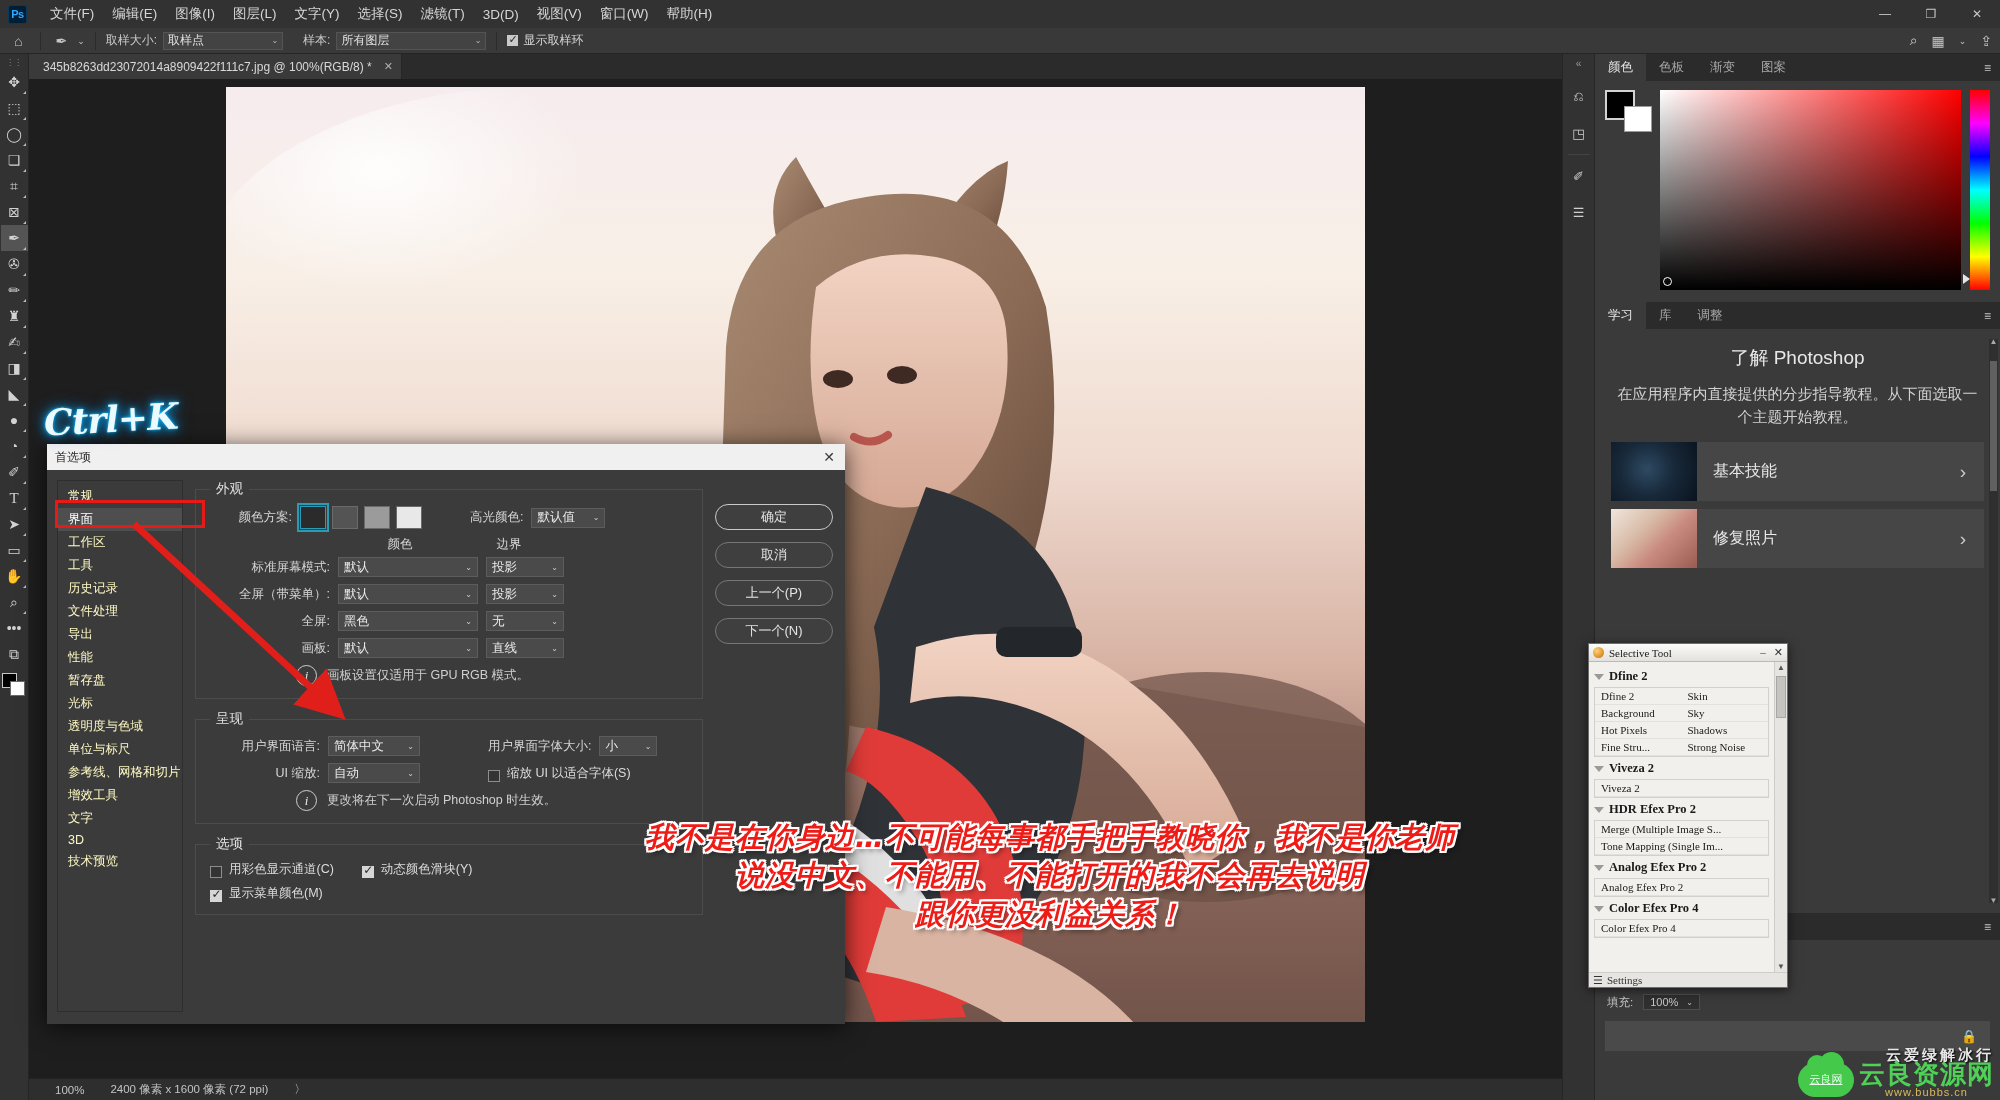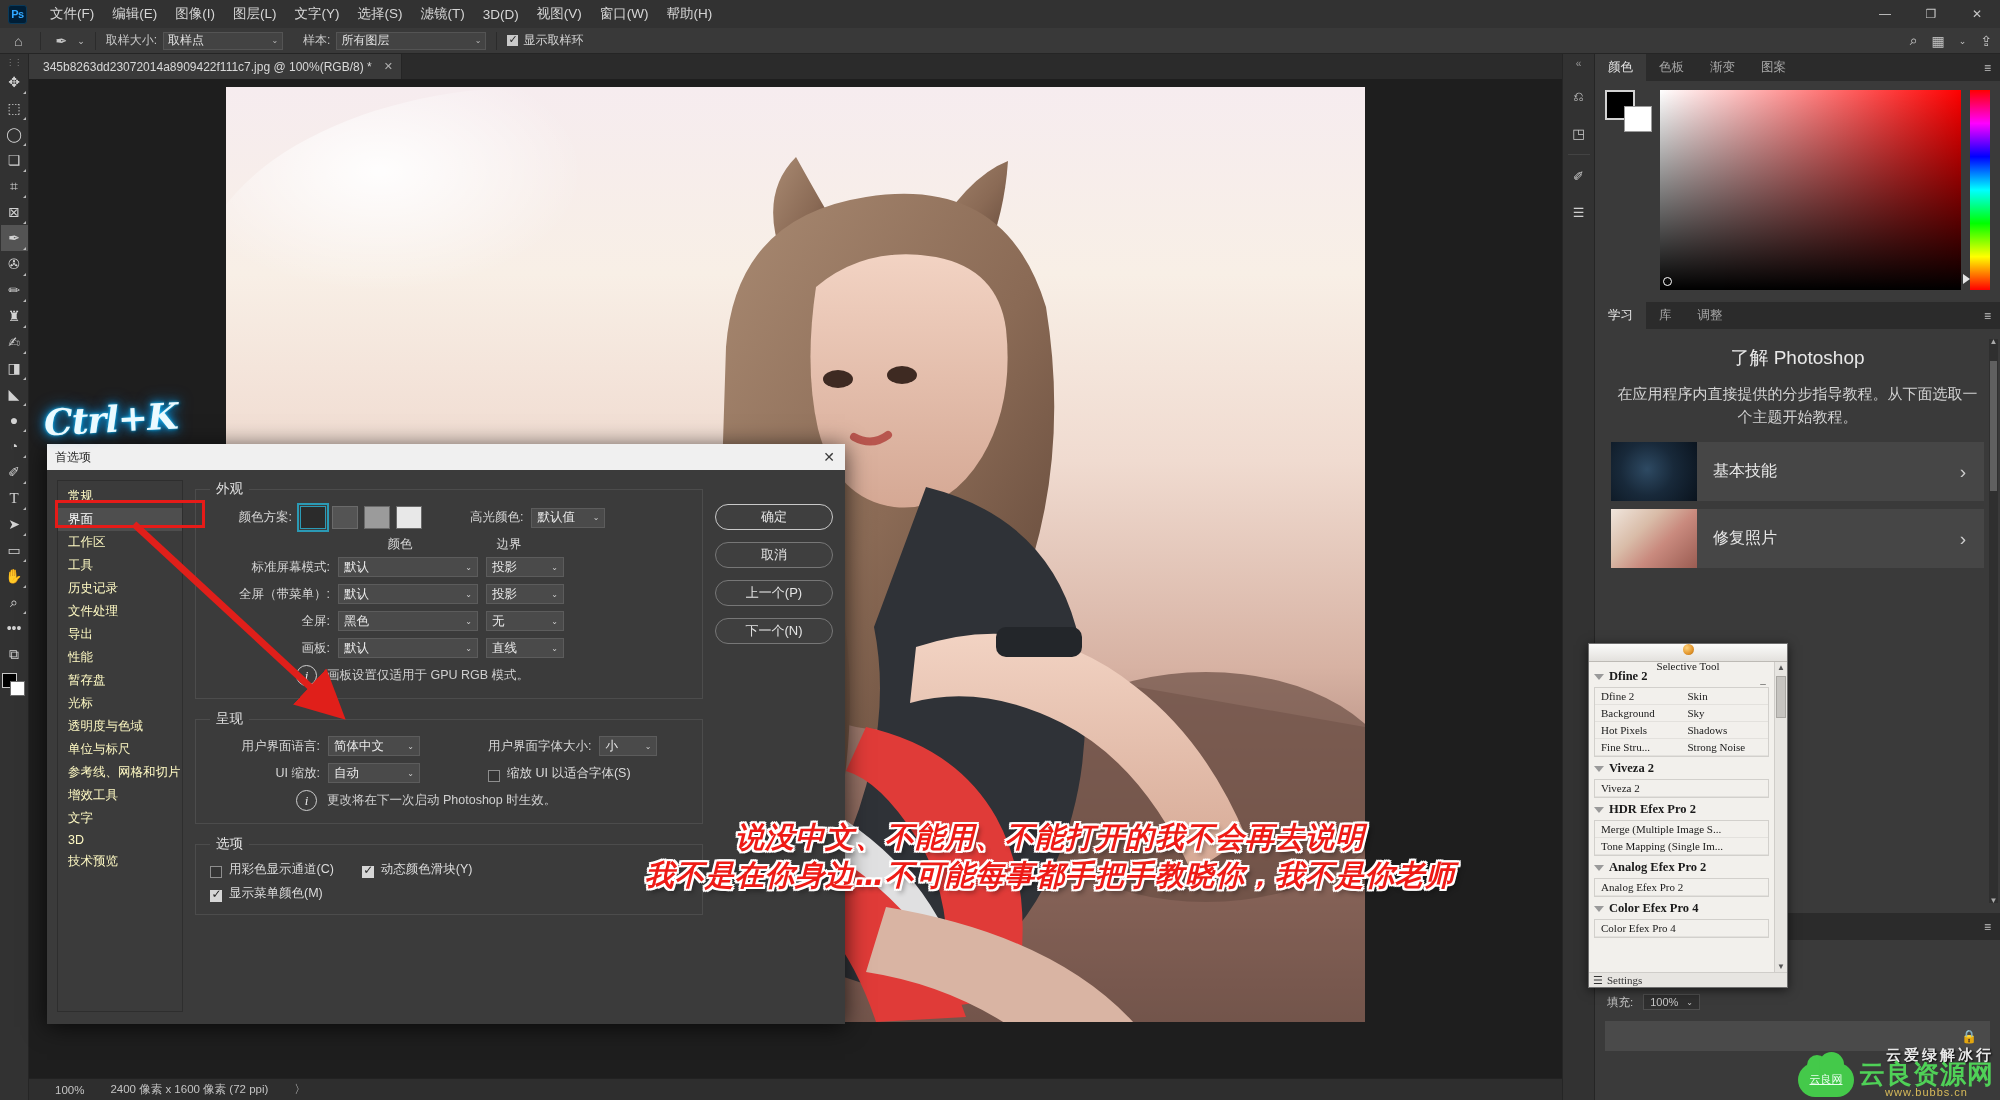--- a/index.html
+++ b/index.html
@@ -167,21 +167,21 @@
       font-family:"DejaVu Sans","Liberation Sans",sans-serif; font-weight:bold; font-style:italic;
       font-size:29px; line-height:1.32; color:#ee1b16; letter-spacing:1px;
       text-shadow: -2px -2px 0 #fff, 2px -2px 0 #fff, -2px 2px 0 #fff, 2px 2px 0 #fff,
                    0 -2px 0 #fff, 0 2px 0 #fff, -2px 0 0 #fff, 2px 0 0 #fff, 3px 4px 5px rgba(0,0,0,.45);}
 
   
   .seltool { position:absolute; left:1588px; top:643px; width:200px; height:345px; z-index:70;
       background:#f2f0ec; border:1px solid #6e6e6e; box-shadow:0 2px 10px rgba(0,0,0,.6);
       font-family:"Liberation Serif","DejaVu Serif",serif; color:#1a1a1a; display:flex; flex-direction:column;}
   .st-title { height:18px; background:linear-gradient(#fbfbfa,#e3e1dd); border-bottom:1px solid #bdbab5;
-      display:flex; align-items:center; gap:5px; padding:0 4px; font-size:11px;flex-direction:column;}
+      display:flex; align-items:center; gap:5px; padding:0 4px; font-size:11px;}
   .st-logo { width:11px;height:11px;border-radius:50%;
       background:radial-gradient(circle at 35% 35%,#ffd27a,#e2952c 60%,#a86a14);flex:none;}
   .st-ctrl { margin-left:auto; display:flex; gap:8px; font-size:11px; color:#333;}
   .st-body { flex:1; display:flex; min-height:0; }
   .st-list { flex:1; padding:3px 5px 0 5px; overflow:hidden; }
   .st-grp { display:flex; align-items:center; gap:5px; font-size:12.5px; font-weight:bold; margin:4px 0 3px 0;}
   .st-tri { width:0;height:0;border-left:5px solid transparent;border-right:5px solid transparent;
       border-top:6px solid #9a9a9a;flex:none;}
   .st-items { border:1px solid #d2d0cc; display:flex; flex-wrap:wrap; margin-bottom:3px;}
   .st-cell { width:50%; padding:2px 6px; font-size:11px; border-bottom:1px solid #e3e1dd; white-space:nowrap; overflow:hidden;}
@@ -623,22 +623,23 @@
 <div class="redbox"></div>
 <svg class="redarrow" width="220" height="210" viewBox="0 0 220 210">
   <defs>
     <marker id="ah" markerWidth="7" markerHeight="7" refX="2" refY="3.5" orient="auto">
       <polygon points="0,0 7,3.5 0,7" fill="#e01f1a"></polygon>
     </marker>
   </defs>
   <line x1="4" y1="4" x2="190" y2="176" stroke="#e01f1a" stroke-width="7" marker-end="url(#ah)"></line>
 </svg>
 <div class="annot">
+  <div>我不是在你身边…不可能每事都手把手教晓你，我不是你老师</div>
   <div>说没中文、不能用、不能打开的我不会再去说明</div>
-  <div>我不是在你身边…不可能每事都手把手教晓你，我不是你老师</div>
+  <div>跟你更没利益关系！</div>
 </div>
 
 <div class="seltool">
   <div class="st-title">
     <span class="st-logo"></span>
     <span>Selective Tool</span>
     <span class="st-ctrl">
       <span>–</span>
       <span>✕</span>
     </span>

